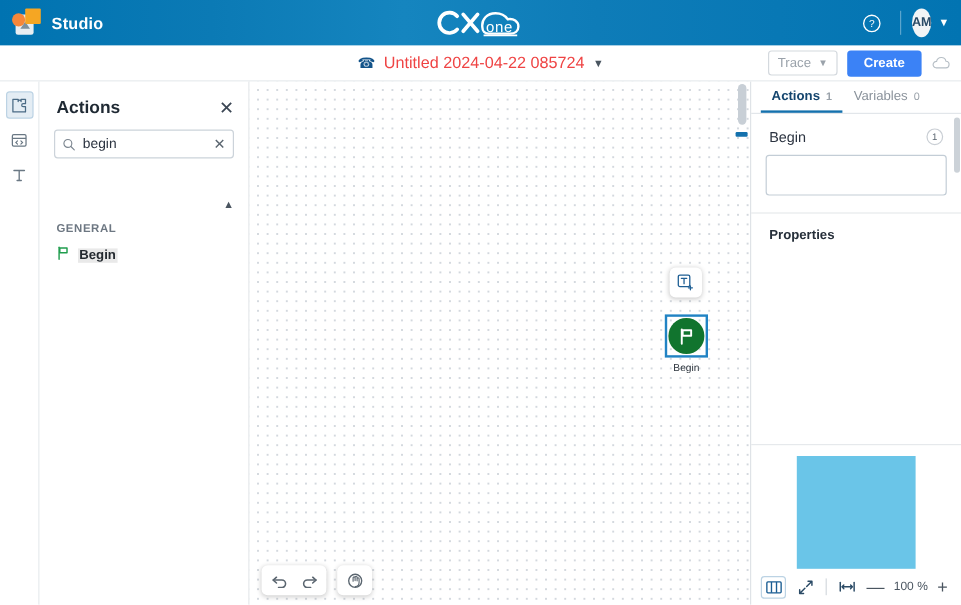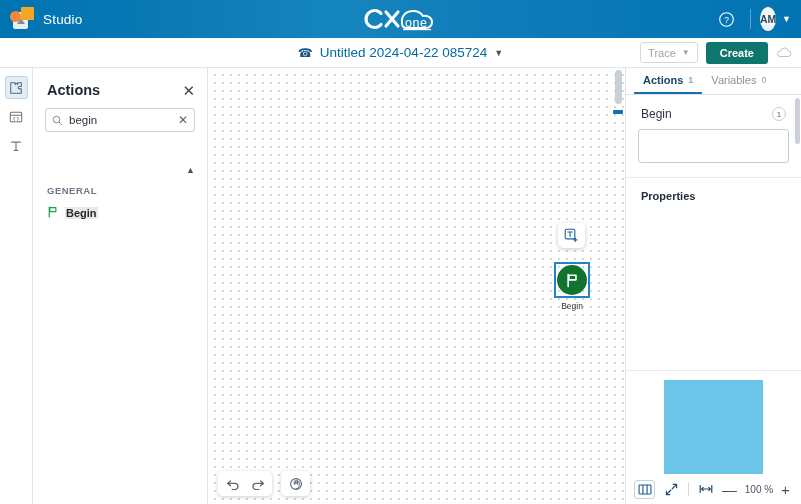--- a/index.html
+++ b/index.html
@@ -28,21 +28,21 @@
   }
   .brand-logo .doc:after {
     content: ""; position: absolute; left: 3.5px; top: 6px;
     width: 0; height: 0; border-left: 4px solid transparent; border-right: 4px solid transparent;
     border-bottom: 6px solid #7d909c;
   }
   .brand-logo .dot {
     position: absolute; left: 0px; top: 4px; width: 11px; height: 11px;
     background: #f5873a; border-radius: 50%;
   }
-  .brand-title { color: #ffffff; font-size: 13.5px; font-weight: normal; letter-spacing: .2px; }
+  .brand-title { color: #ffffff; font-size: 13.5px; font-weight: bold; letter-spacing: .2px; }
 
   .cxone { position: absolute; left: 0; right: 0; top: 0; bottom: 0; display: flex; align-items: center; justify-content: center; pointer-events: none; }
   .cxone svg { display: block; }
 
   .topbar-right { margin-left: auto; display: flex; align-items: center; gap: 0; padding-right: 10px; height: 100%; }
   .help-btn { width: 30px; height: 30px; display: flex; align-items: center; justify-content: center; cursor: pointer; }
   .tb-divider { width: 1px; height: 20px; background: rgba(255,255,255,.35); margin: 0 9px; }
   .avatar-wrap { display: flex; align-items: center; gap: 6px; cursor: pointer; }
   .avatar {
     width: 16px; height: 24px; border-radius: 50%; background: #f2f4f6; color: #2a4a66;
@@ -52,33 +52,33 @@
 
   
   .subheader {
     height: 30px; flex: 0 0 30px; background: #ffffff;
     border-bottom: 1px solid #e2e6ea; display: flex; align-items: center; position: relative;
   }
   .flow-title {
     position: absolute; left: 0; right: 0; display: flex; align-items: center; justify-content: center; gap: 7px;
   }
   .flow-title .phone { color: #13548a; font-size: 12px; line-height: 1; }
-  .flow-title .ttl { font-size: 13.5px; color: #0369a1; }
+  .flow-title .ttl { font-size: 13.5px; color: #ef4444; }
   .flow-title .cv { font-size: 9px; color: #4a5560; }
 
   .subheader-right { margin-left: auto; display: flex; align-items: center; gap: 8px; padding-right: 9px; }
   .btn-trace {
     height: 21px; min-width: 55px; padding: 0 7px; border: 1px solid #d4d9de; border-radius: 3px;
     background: #ffffff; color: #9aa2aa; font-size: 11px; display: flex; align-items: center; gap: 6px;
     cursor: pointer; font-family: "Liberation Sans", sans-serif;
   }
   .btn-trace .cv { font-size: 8px; }
   .btn-create {
     height: 22px; padding: 0 14px; border: none; border-radius: 3px;
-    background: #0f766e; color: #ffffff; font-size: 11px; font-weight: bold; cursor: pointer;
+    background: #3b82f6; color: #ffffff; font-size: 11px; font-weight: bold; cursor: pointer;
     font-family: "Liberation Sans", sans-serif;
   }
   .cloud-icon { color: #b7bfc6; display: flex; align-items: center; }
 
   
   .body { flex: 1; display: flex; min-height: 0; position: relative; }
 
   
   .rail {
     width: 33px; flex: 0 0 33px; background: #ffffff; border-right: 1px solid #e2e6ea;

